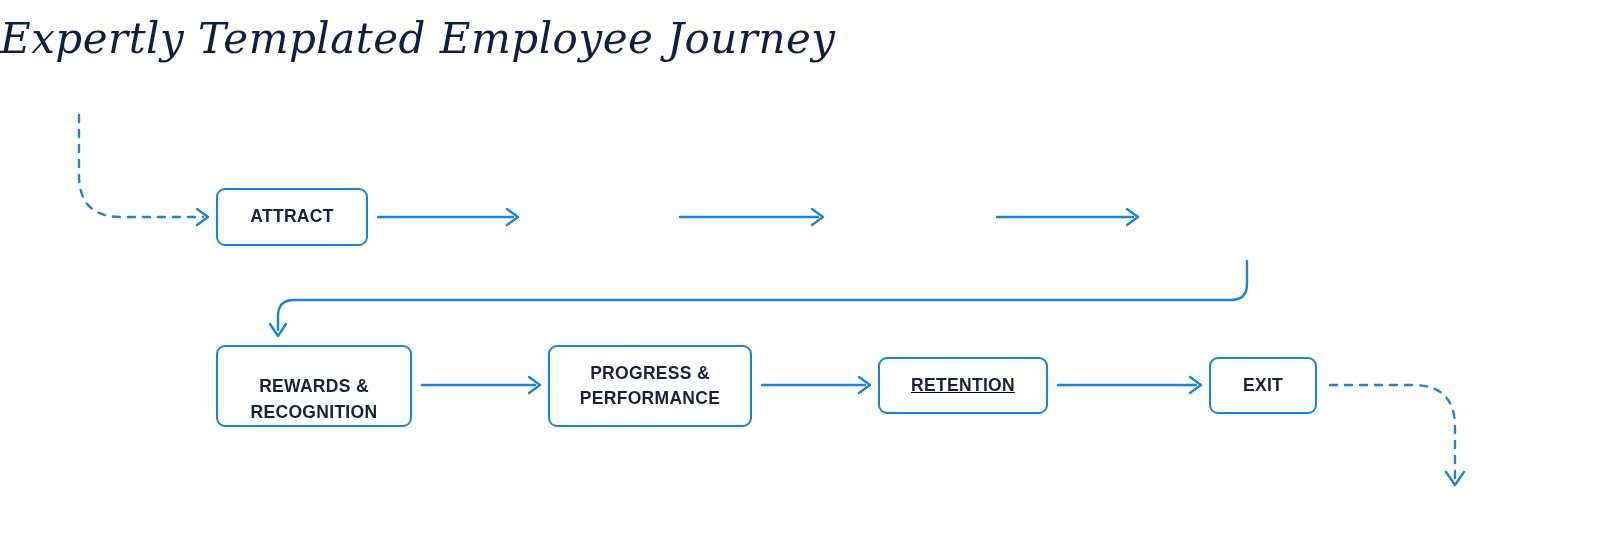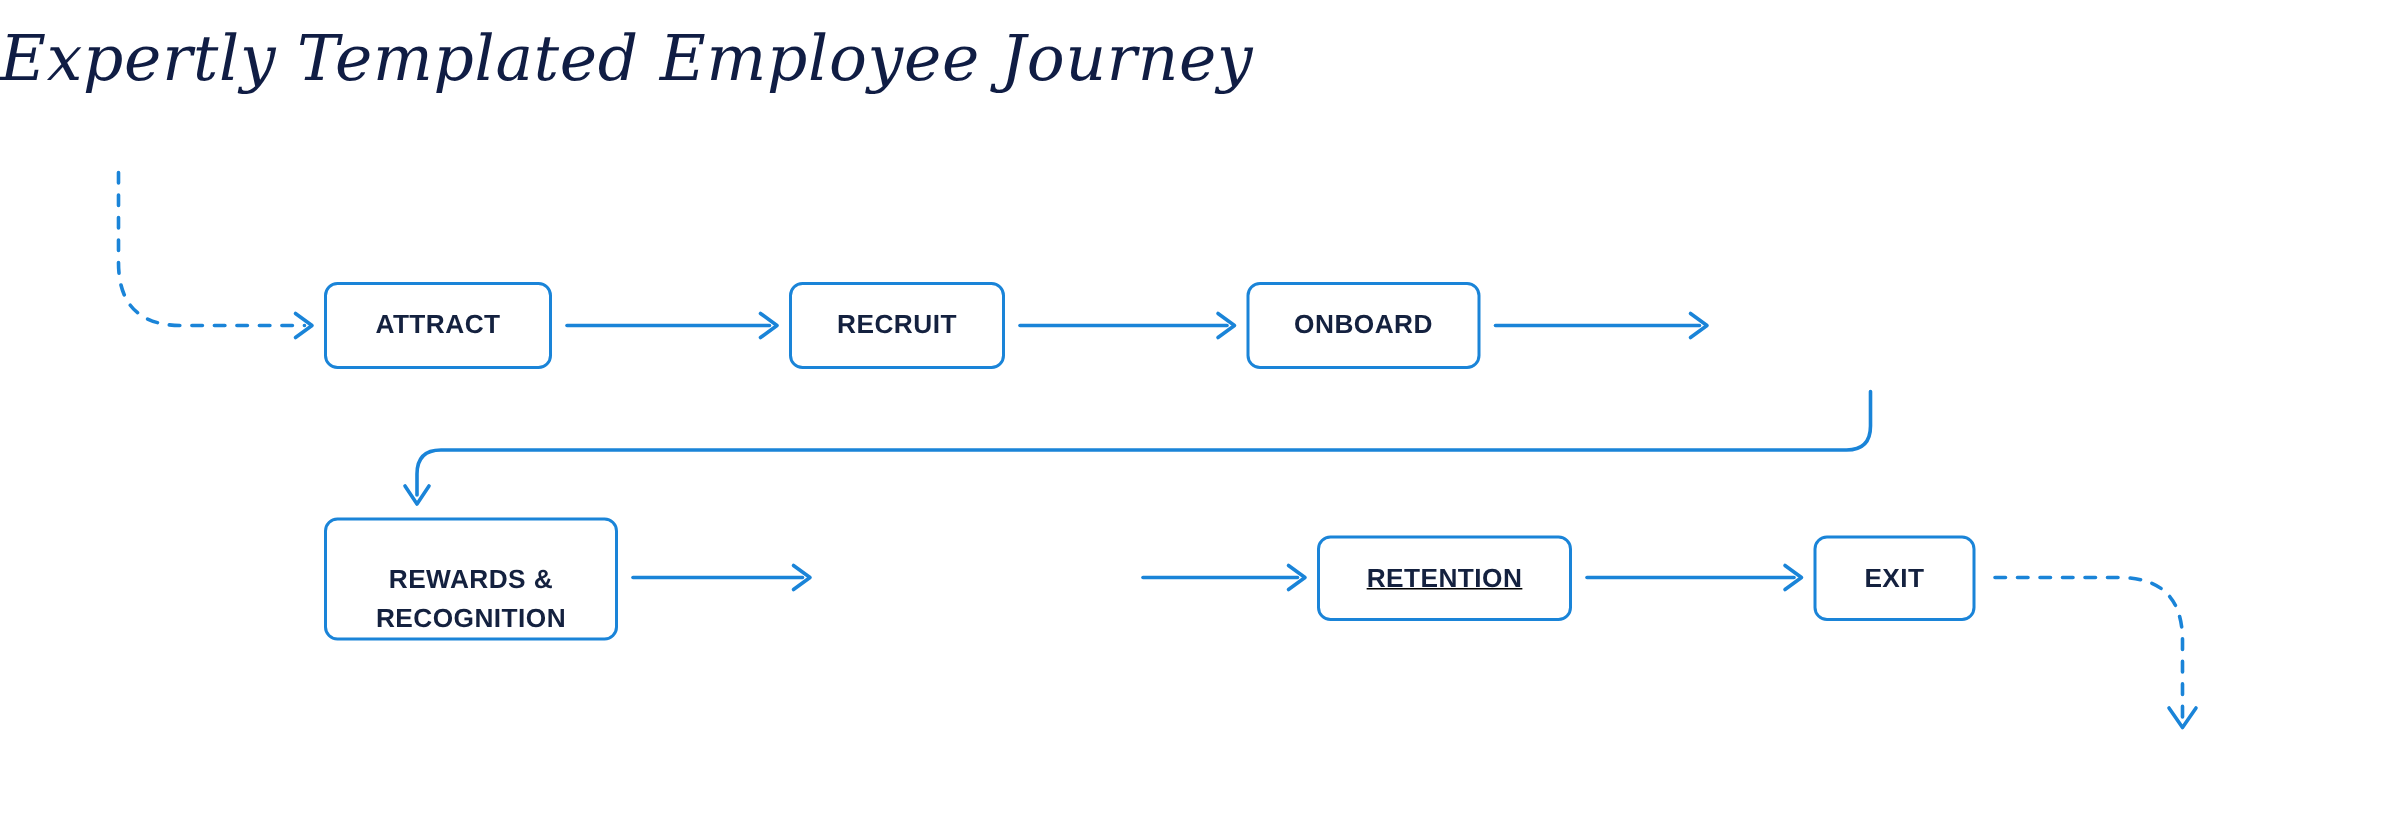--- a/index.html
+++ b/index.html
@@ -99,34 +99,32 @@
 
       <path d="M1330,385 L1413,385 Q1455,385 1455,427 L1455,478" stroke-dasharray="7 8"></path>
       <polyline points="1446,472 1455,485 1464,472"></polyline>
     </g>
   </svg>
 
   <div class="node" style="left:216px; top:188px; width:152px; height:58px;text-align:center;">
     <span class="node-label">ATTRACT</span>
   </div>
 
-  <div class="node" style="left:526px; top:188px; width:144px; height:58px;">
-    <span class="node-label">RECRUIT</span>
-  </div>
 
-  <div class="node" style="left:831px; top:188px; width:156px; height:58px;">
-    <span class="node-label">ONBOARD</span>
-  </div>
 
 
   <div class="node" style="left:216px; top:345px; width:196px; height:82px;align-items:flex-end;">
     <span class="node-label">REWARDS &amp;
 RECOGNITION</span>
   </div>
 
+  <div class="node" style="left:548px; top:345px; width:204px; height:82px;">
+    <span class="node-label">PROGRESS &amp;
+PERFORMANCE</span>
+  </div>
 
   <div class="node" style="left:878px; top:357px; width:170px; height:57px;text-decoration:underline;">
     <span class="node-label">RETENTION</span>
   </div>
 
   <div class="node" style="left:1209px; top:357px; width:108px; height:57px;justify-content:center;">
     <span class="node-label">EXIT</span>
   </div>
 
 </div>

